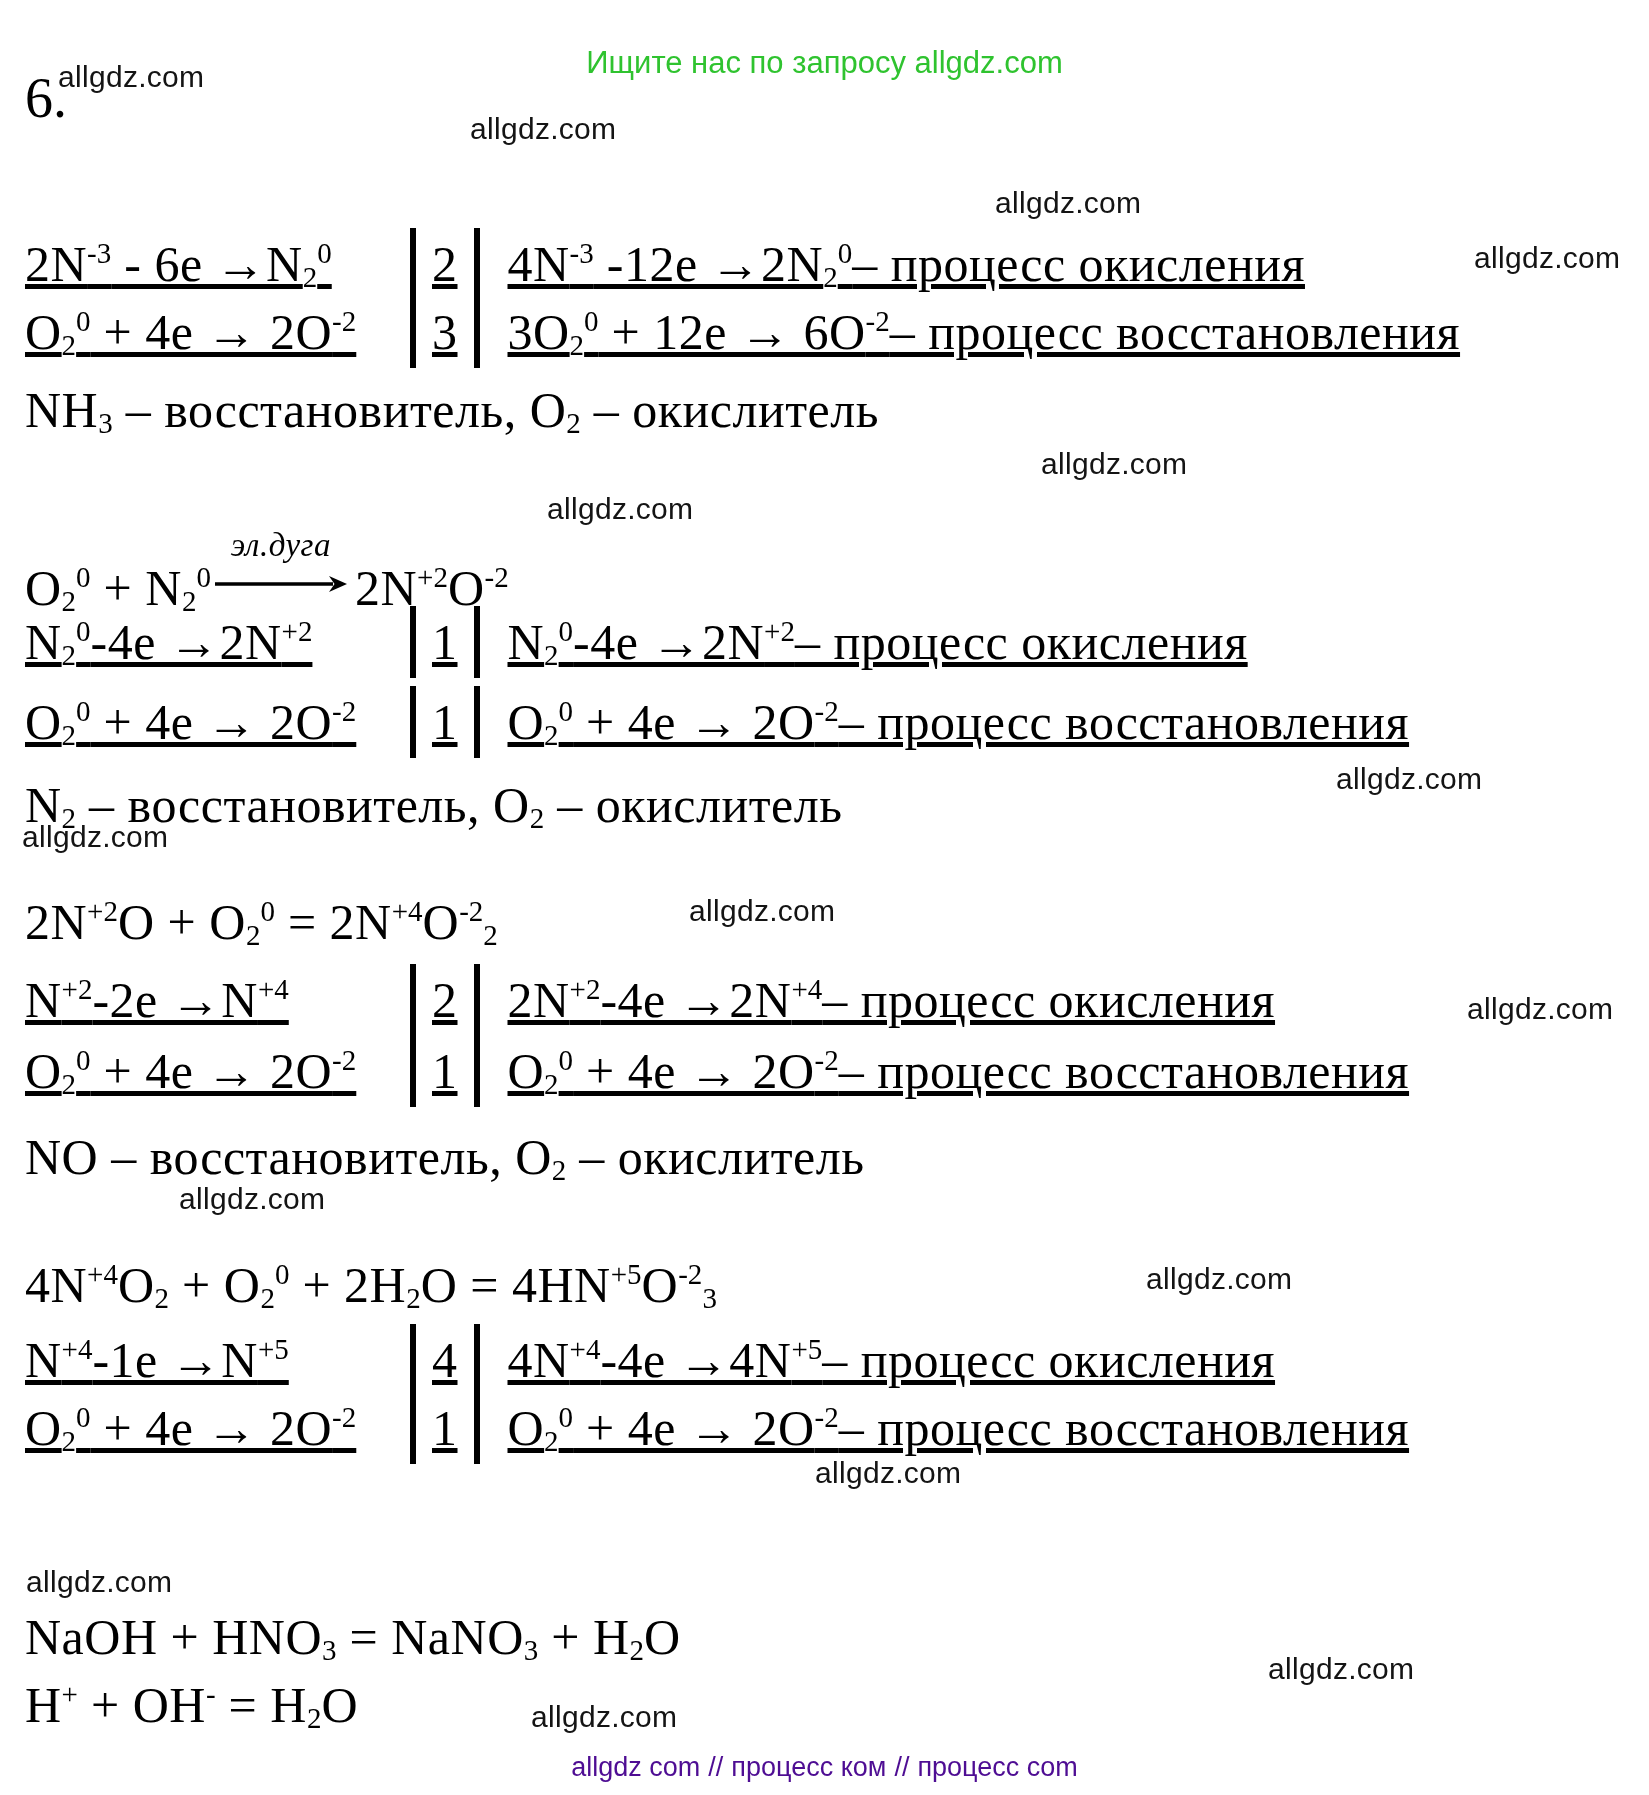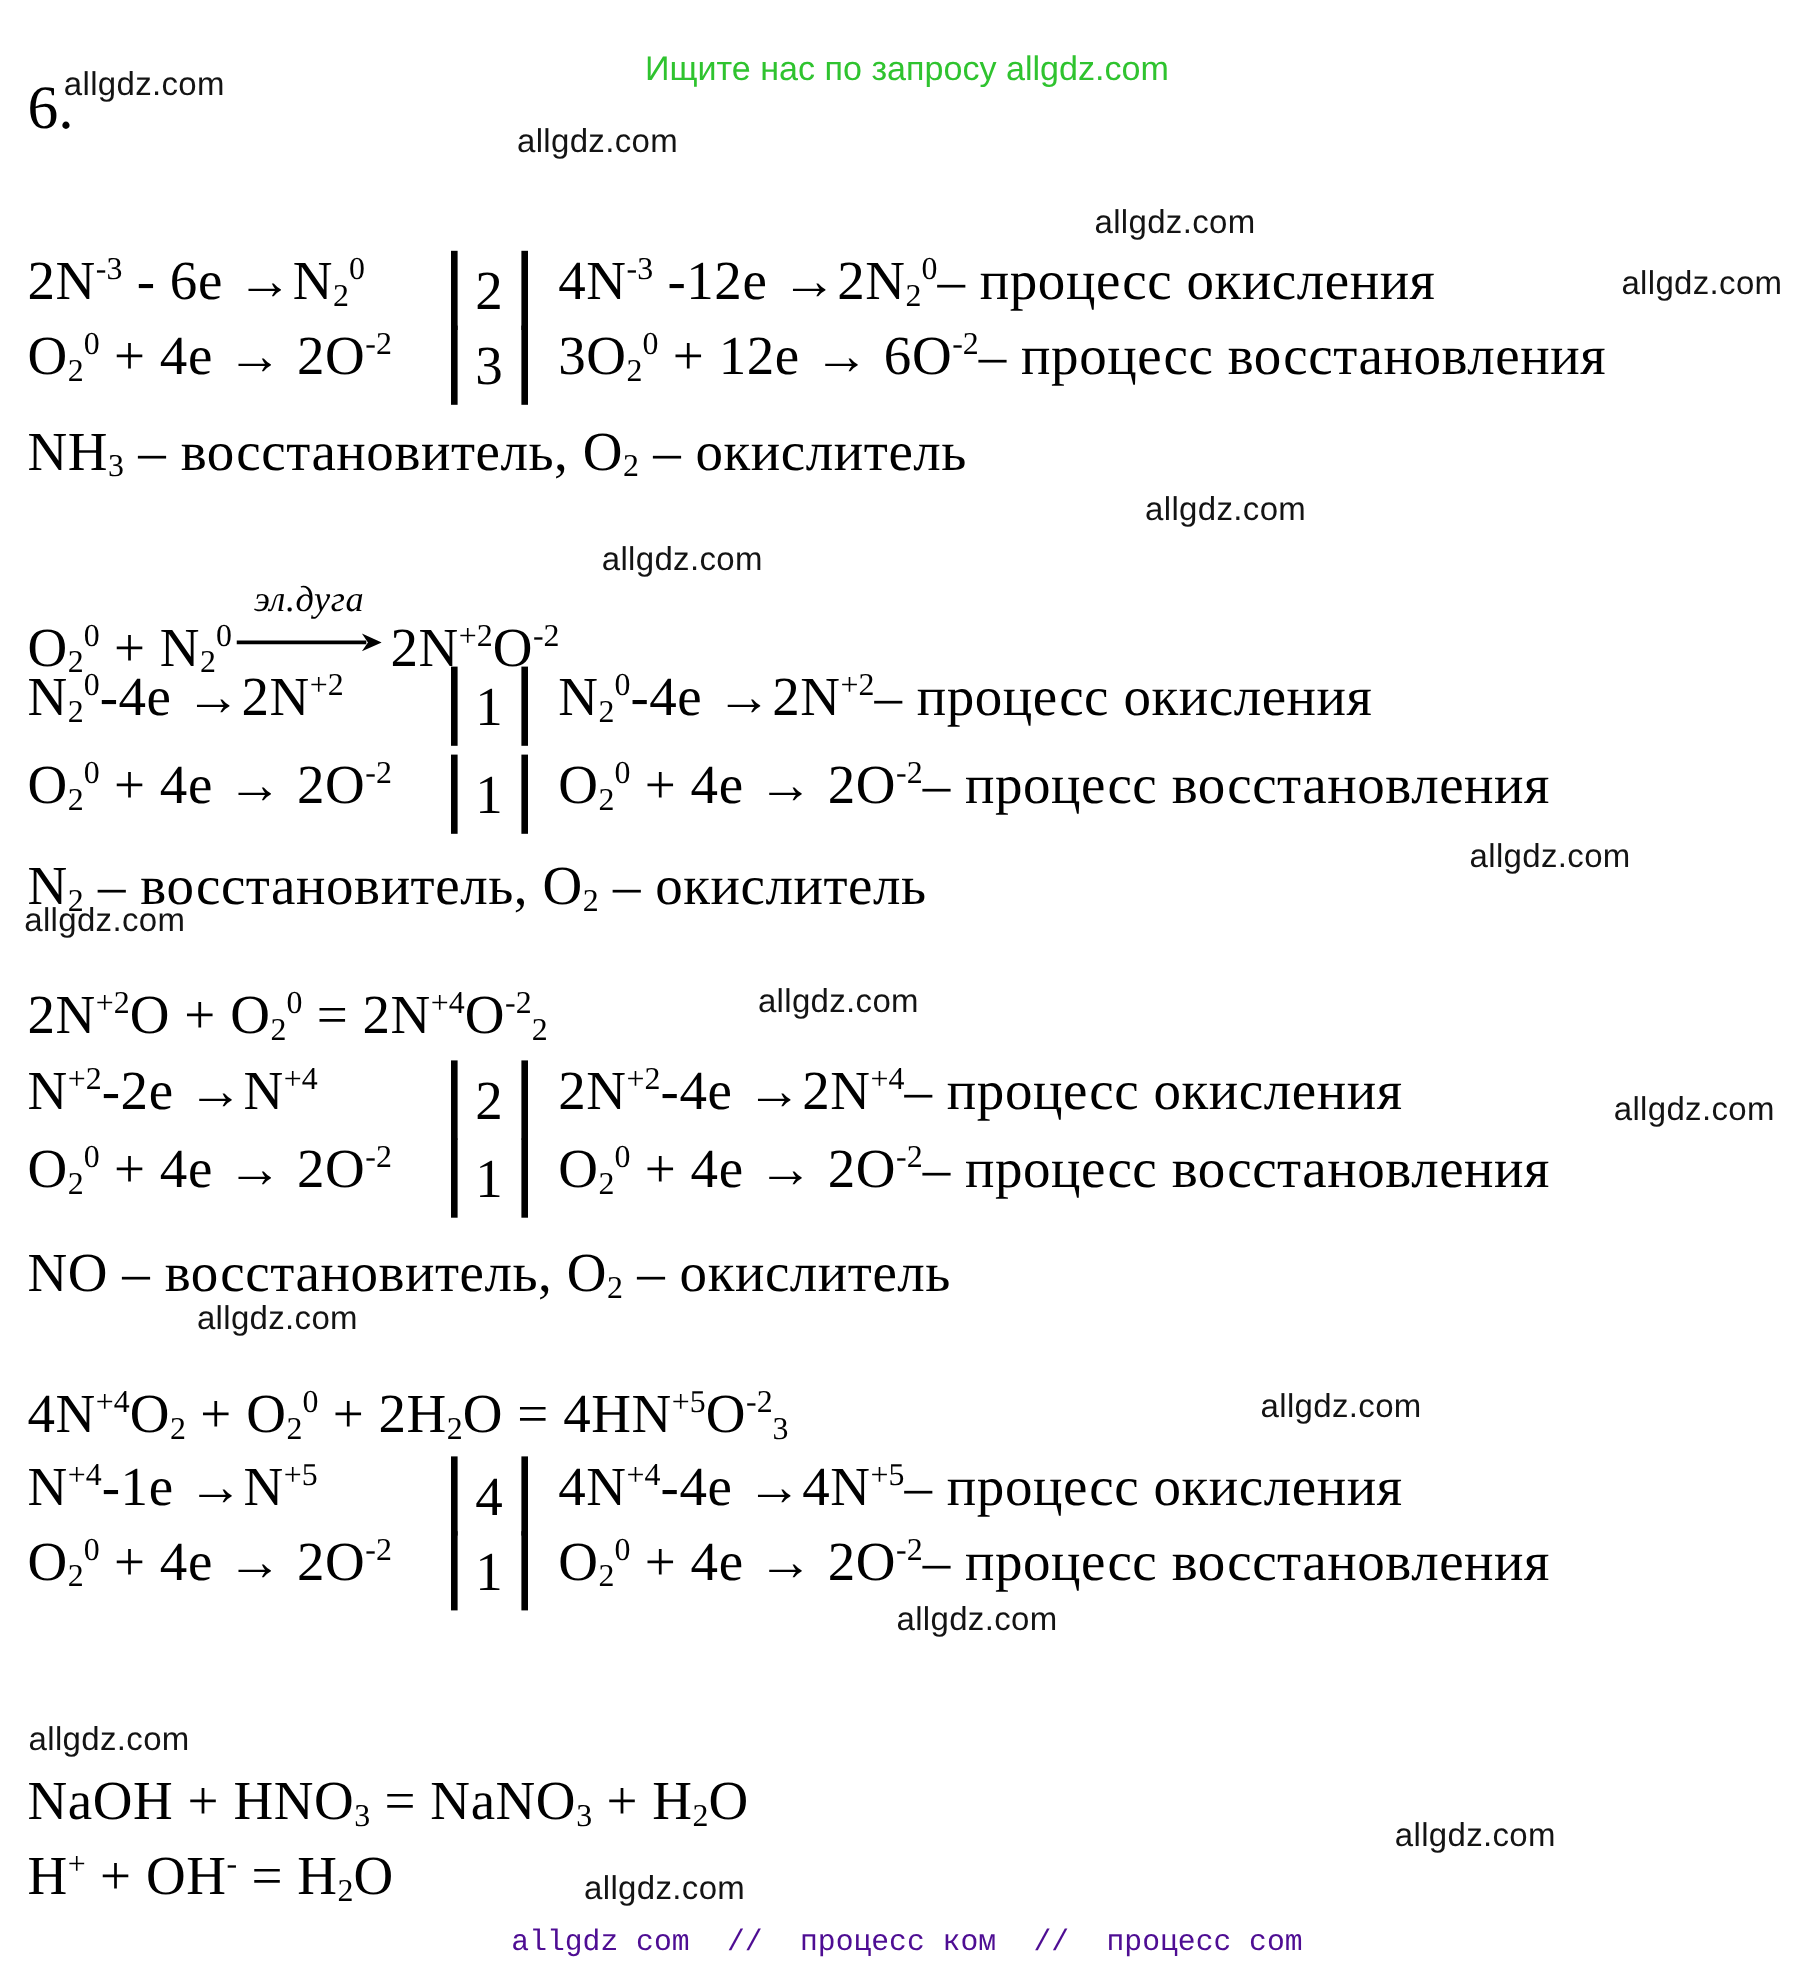--- a/index.html
+++ b/index.html
@@ -4,35 +4,35 @@
 <style>
   html,body{margin:0;padding:0;background:#fff;}
   .page{position:relative;width:1649px;height:1795px;background:var(--background,#fff);
         font-family:"Liberation Serif",serif;color:var(--ink,#000);overflow:hidden;}
   .promo{position:absolute;top:6px;left:0;width:100%;text-align:center;
          font-family:"Liberation Sans",sans-serif;font-size:31px;color:var(--promo_green,#2fc32f);margin-top:39px;}
   .wm{position:absolute;font-family:"Liberation Sans",sans-serif;font-size:30px;
       color:var(--watermark_ink,#141414);white-space:nowrap;letter-spacing:.3px;}
   .tasknum{position:absolute;left:25px;top:70px;font-size:56px;line-height:1;}
   .line{position:absolute;left:25px;white-space:nowrap;font-size:50px;line-height:1.18;letter-spacing:.5px;}
-  .half{display:flex;height:76px;}
+  .half{display:flex;align-items:center;height:76px;text-decoration:underline;}
   .lf{display:inline-block;width:385px;}
   .bars{display:inline-flex;align-items:center;margin-right:28px;}
   .bar{width:6px;height:72px;background:var(--ink,#000);display:inline-block;}
   .factor{padding:0 16px;}
   sup,sub{font-size:.58em;line-height:0;position:relative;vertical-align:baseline;letter-spacing:0;}
   sup{top:-.62em;}
   sub{top:.22em;}
   .acol{display:inline-block;text-align:center;vertical-align:baseline;margin:0 8px 0 4px;line-height:1;}
   .alabel{display:block;font-size:33px;line-height:1.05;font-style:italic;}
   .italic{font-style:italic;}
   .sarrow{display:block;font-size:50px;line-height:1;}
   .longarrow{display:inline;margin-bottom:13px;}
   .footer{position:absolute;top:1752px;left:0;width:100%;display:flex;justify-content:center;
-          align-items:flex-end;gap:34px;font-family:Liberation Mono, monospace;font-size:27px;
+          align-items:flex-end;gap:8px;font-family:Liberation Sans, sans-serif;font-size:27px;
           color:var(--footer_purple,#4e0d93);}
 </style>
 </head>
 <body>
 
 <div class="page">
 
   <div class="promo">Ищите нас по запросу allgdz.com</div>
 
   <div class="tasknum">6.</div>

